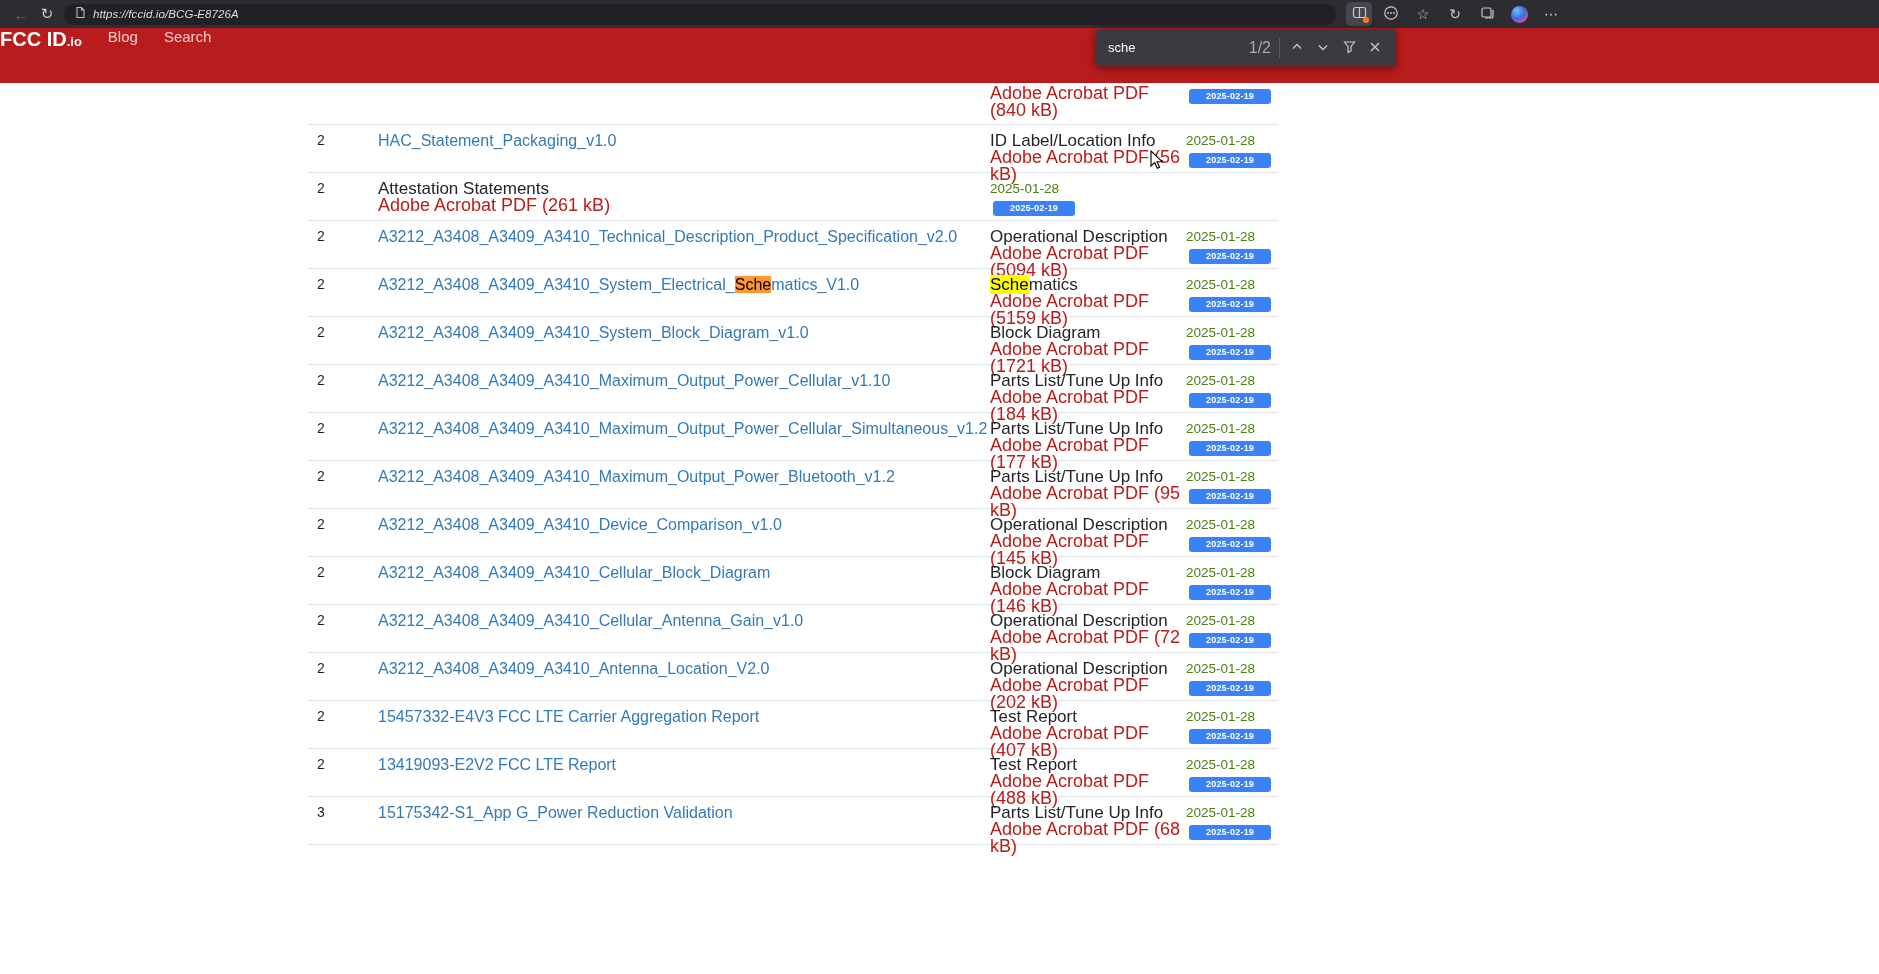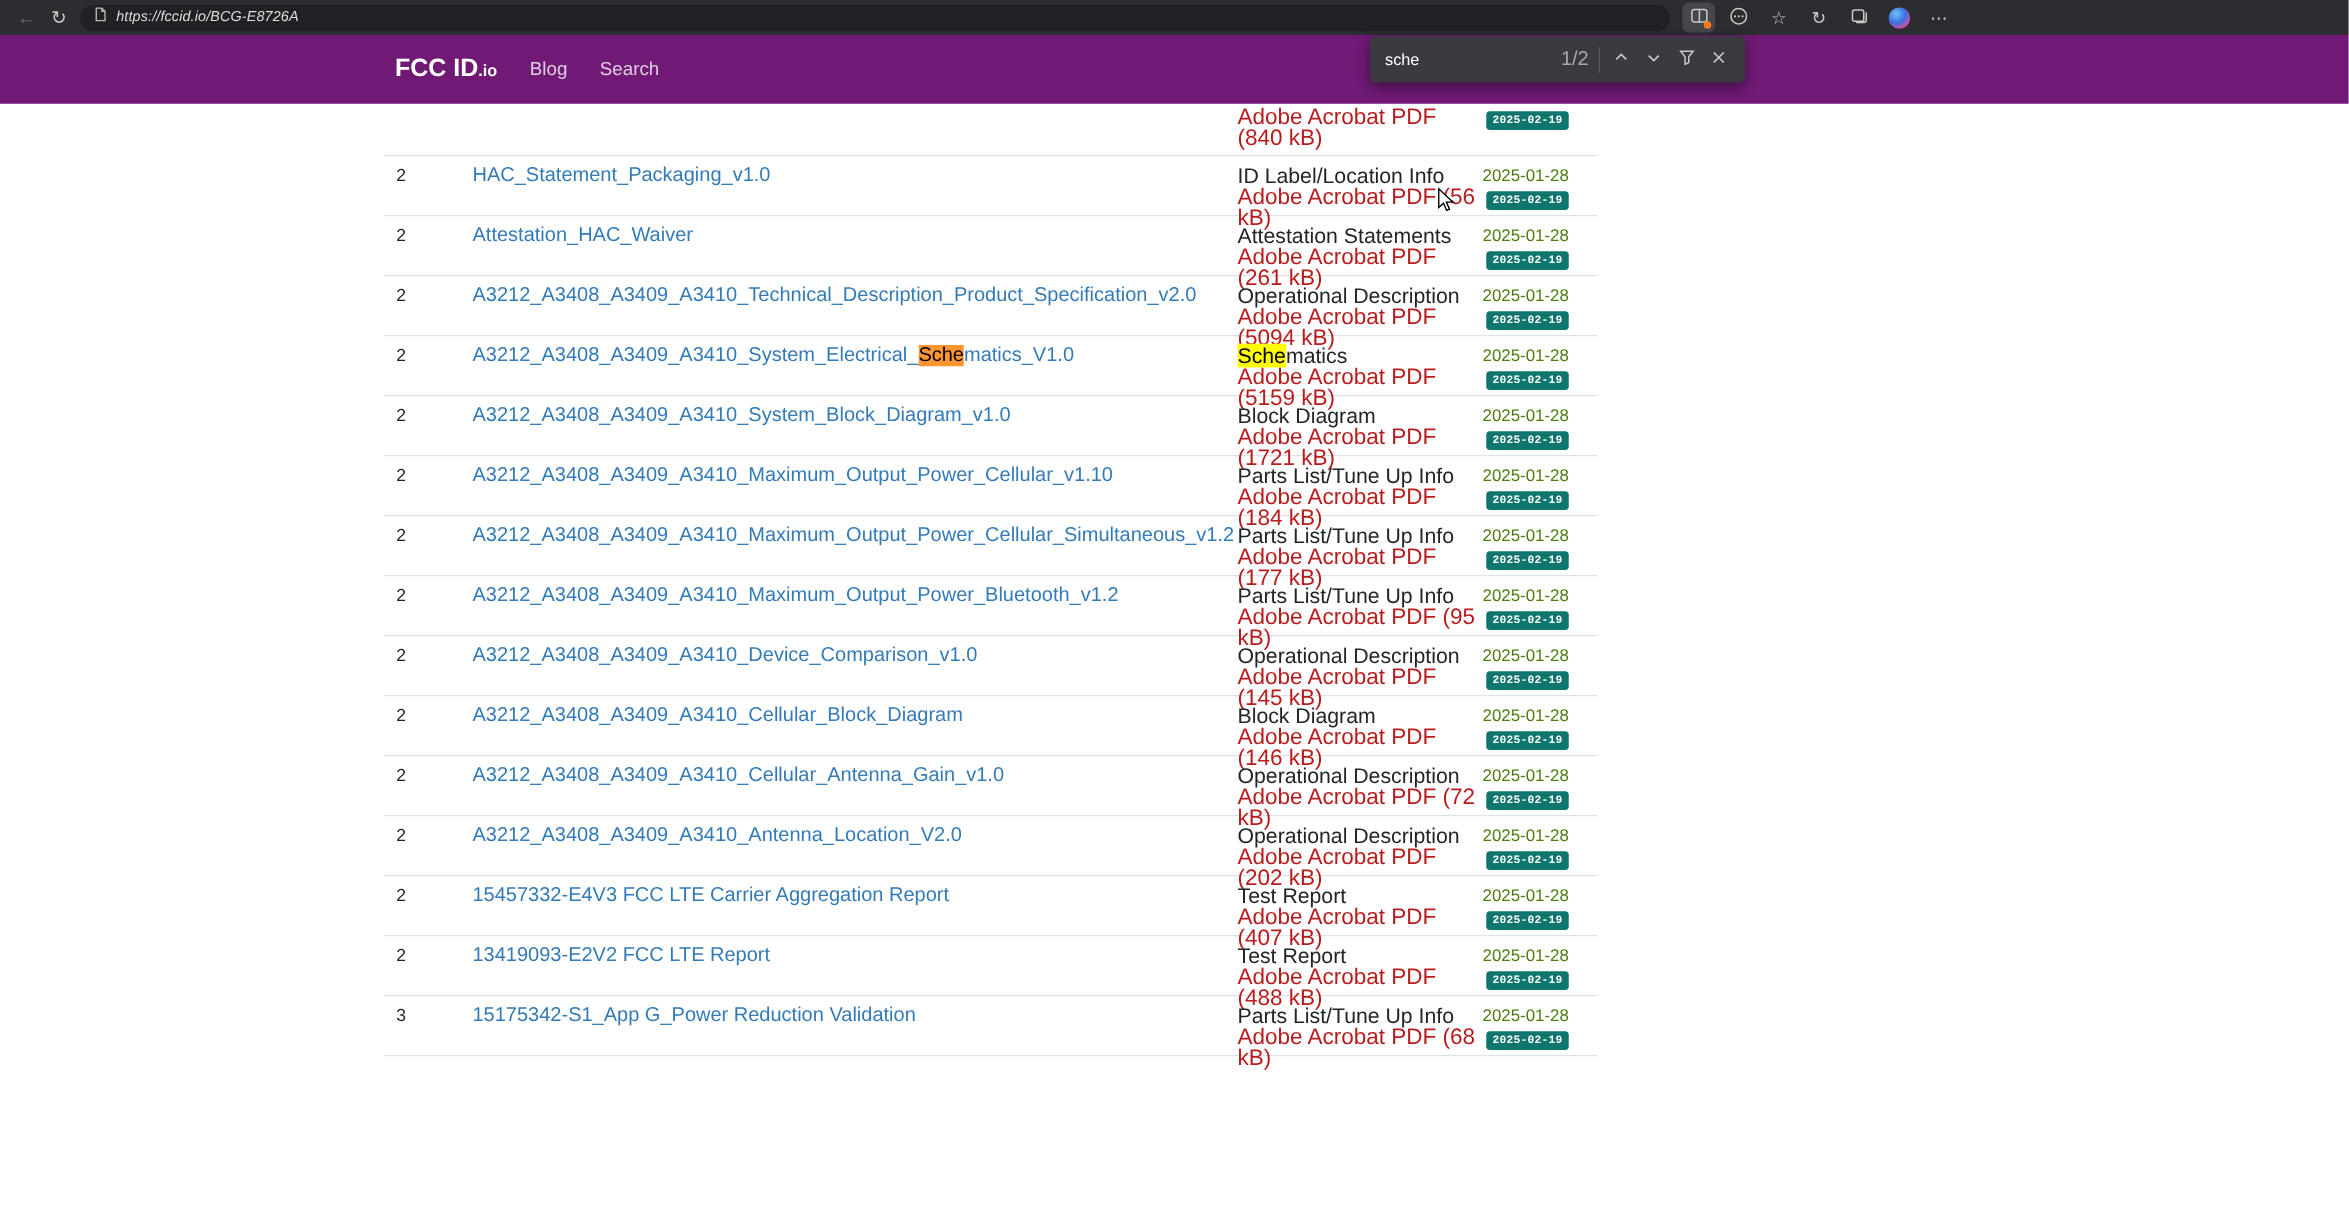--- a/index.html
+++ b/index.html
@@ -32,39 +32,39 @@
   .find-bar { position:absolute; left:1096px; top:29px; width:300px; height:37px; background:#3a3a40;
               border-radius:4px; box-shadow:0 3px 10px rgba(0,0,0,.45); display:flex; align-items:center;
               padding:0 8px; z-index:10; }
   .find-query { flex:1; color:#ffffff; font-size:13px; padding-left:4px; }
   .find-counter { color:#a8a8a8; font-size:16px; margin-right:8px; }
   .find-divider { width:1px; height:20px; background:#5b5b5b; margin-right:4px; }
   .find-btn { width:26px; height:26px; display:flex; align-items:center; justify-content:center;
               border-radius:4px; }
 
   
-  .site-nav { height:55px; background:#701a75; display:flex; align-items:center; padding-left:316px; }
+  .site-nav { height:55px; background:#b91c1c; display:flex; }
   .brand { color:#ffffff; font-size:20px; font-weight:bold; }
   .brand-suffix { font-size:13px; font-weight:bold; }
   .nav-link { color:rgba(255,255,255,.78); font-size:15px; margin-left:26px; text-decoration:none; }
 
   
   .content { width:970px; margin-left:308px; }
   .partial-row { display:grid; grid-template-columns:70px 612px 196px 92px;
                  border-bottom:1px solid #dee2e6; padding:2px 0 5px; }
   .trow { display:grid; grid-template-columns:70px 612px 196px 92px;
           border-bottom:1px solid #dee2e6; padding:7px 0 6px; height:48px; }
   .c-count { padding-left:9px; font-size:14px; color:#212529; }
   .c-name a { color:#337ab7; font-size:16px; text-decoration:none; white-space:nowrap; }
   .meta-type { font-size:17px; color:#212529; line-height:17px; }
   .meta-file { font-size:18px; color:#b91c1c; line-height:17px; }
   .c-date-date { font-size:13.5px; color:#4d7c0f; line-height:17px; }
-  .badge { display:inline-block; margin-left:3px; margin-top:1px; background:#0f766e; color:#ffffff;
-           font-size:9px; font-weight:bold; line-height:9px; padding:3px 5px; border-radius:3px;
-           letter-spacing:.2px;font-family:Liberation Mono, monospace; }
+  .badge { display:inline-block; margin-left:3px; margin-top:1px; background:#3b82f6; color:#ffffff;
+           font-size:9px; font-weight:bold; line-height:9px; padding:3px 17px; border-radius:3px;
+           letter-spacing:.2px; }
   .hl { background:#ffff00; color:#000; }
   .hl-active { background:#ff9632; color:#000; }
 
   .cursor { position:absolute; left:1150px; top:150px; z-index:50; }
 </style>
 </head>
 <body>
 
 <div class="chrome">
   <div class="chrome-btn disabled">
@@ -183,23 +183,20 @@
       <div class="meta-file">Adobe Acrobat PDF (56 kB)</div>
     </div>
     <div class="c-date">
       <div class="c-date-date">2025-01-28</div>
       <div><span class="badge">2025-02-19</span></div>
     </div>
   </div>
 
   <div class="trow">
     <div class="c-count">2</div>
-    <div class="c-name">
-      <a href="#"><span>Attestation_HAC_Waiver</span><span></span></a>
-    </div>
     <div class="c-meta">
       <div class="meta-type"><span>Attestation Statements</span><span></span></div>
       <div class="meta-file">Adobe Acrobat PDF (261 kB)</div>
     </div>
     <div class="c-date">
       <div class="c-date-date">2025-01-28</div>
       <div><span class="badge">2025-02-19</span></div>
     </div>
   </div>
 

